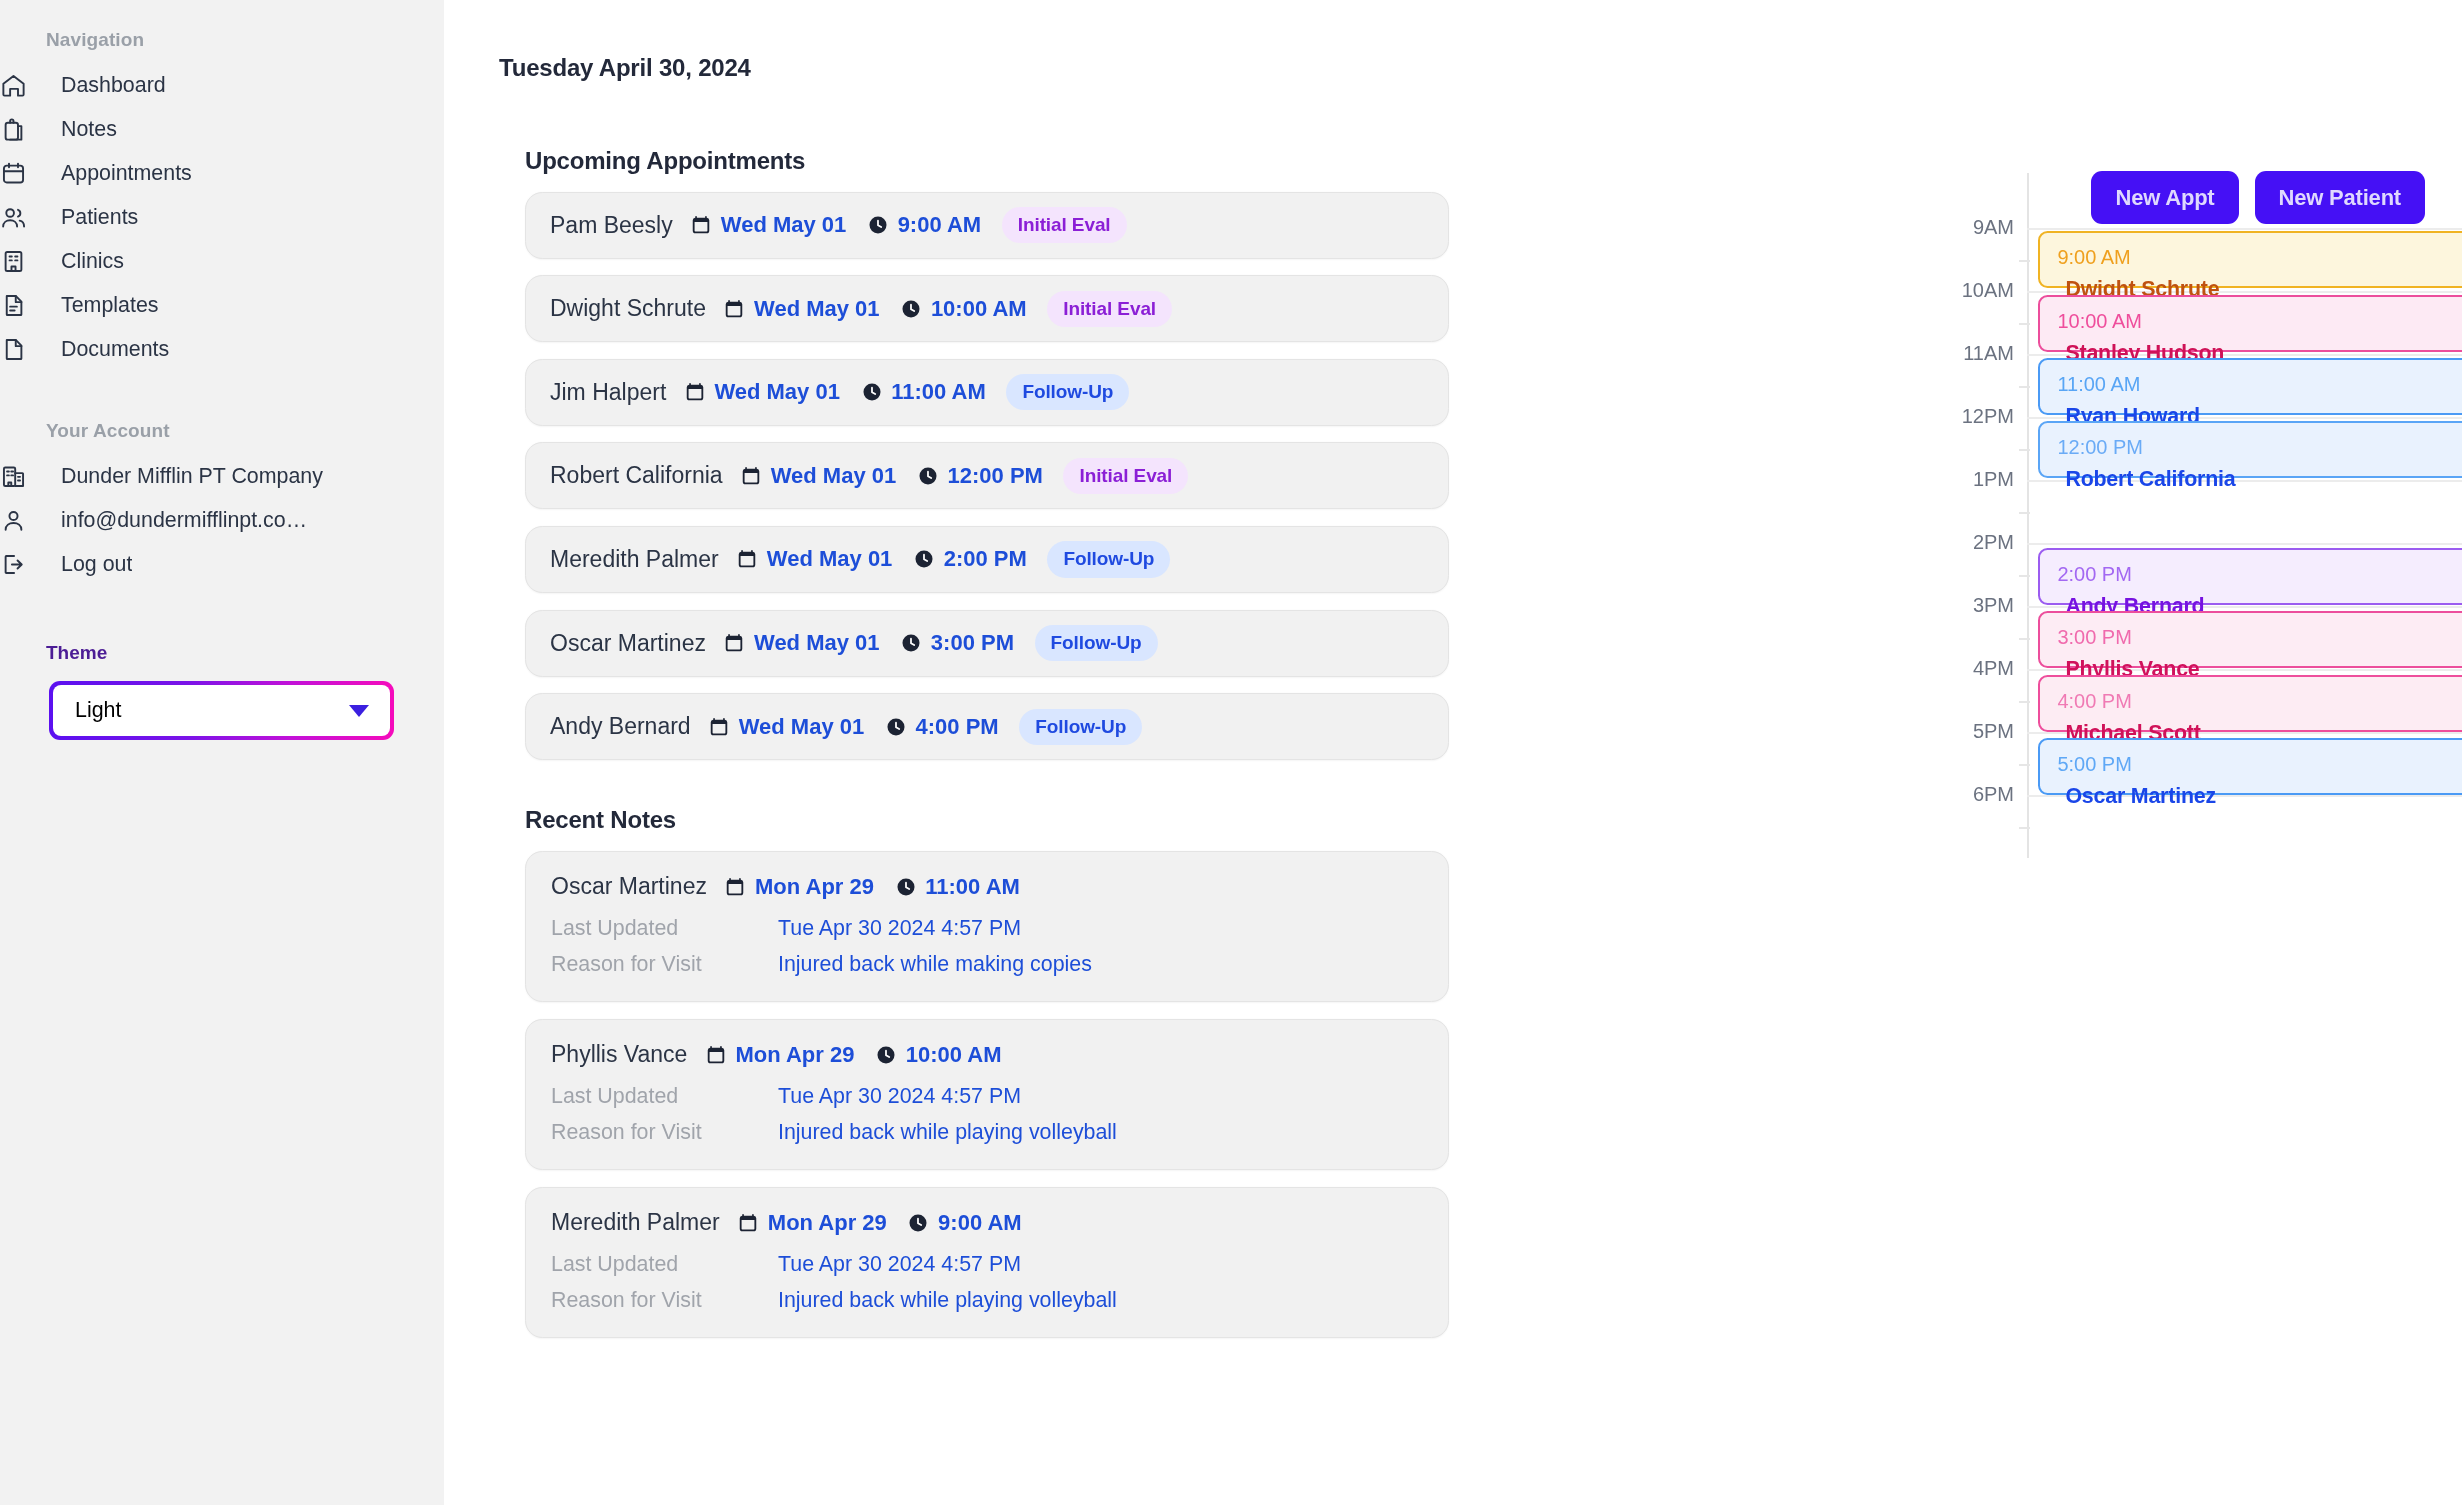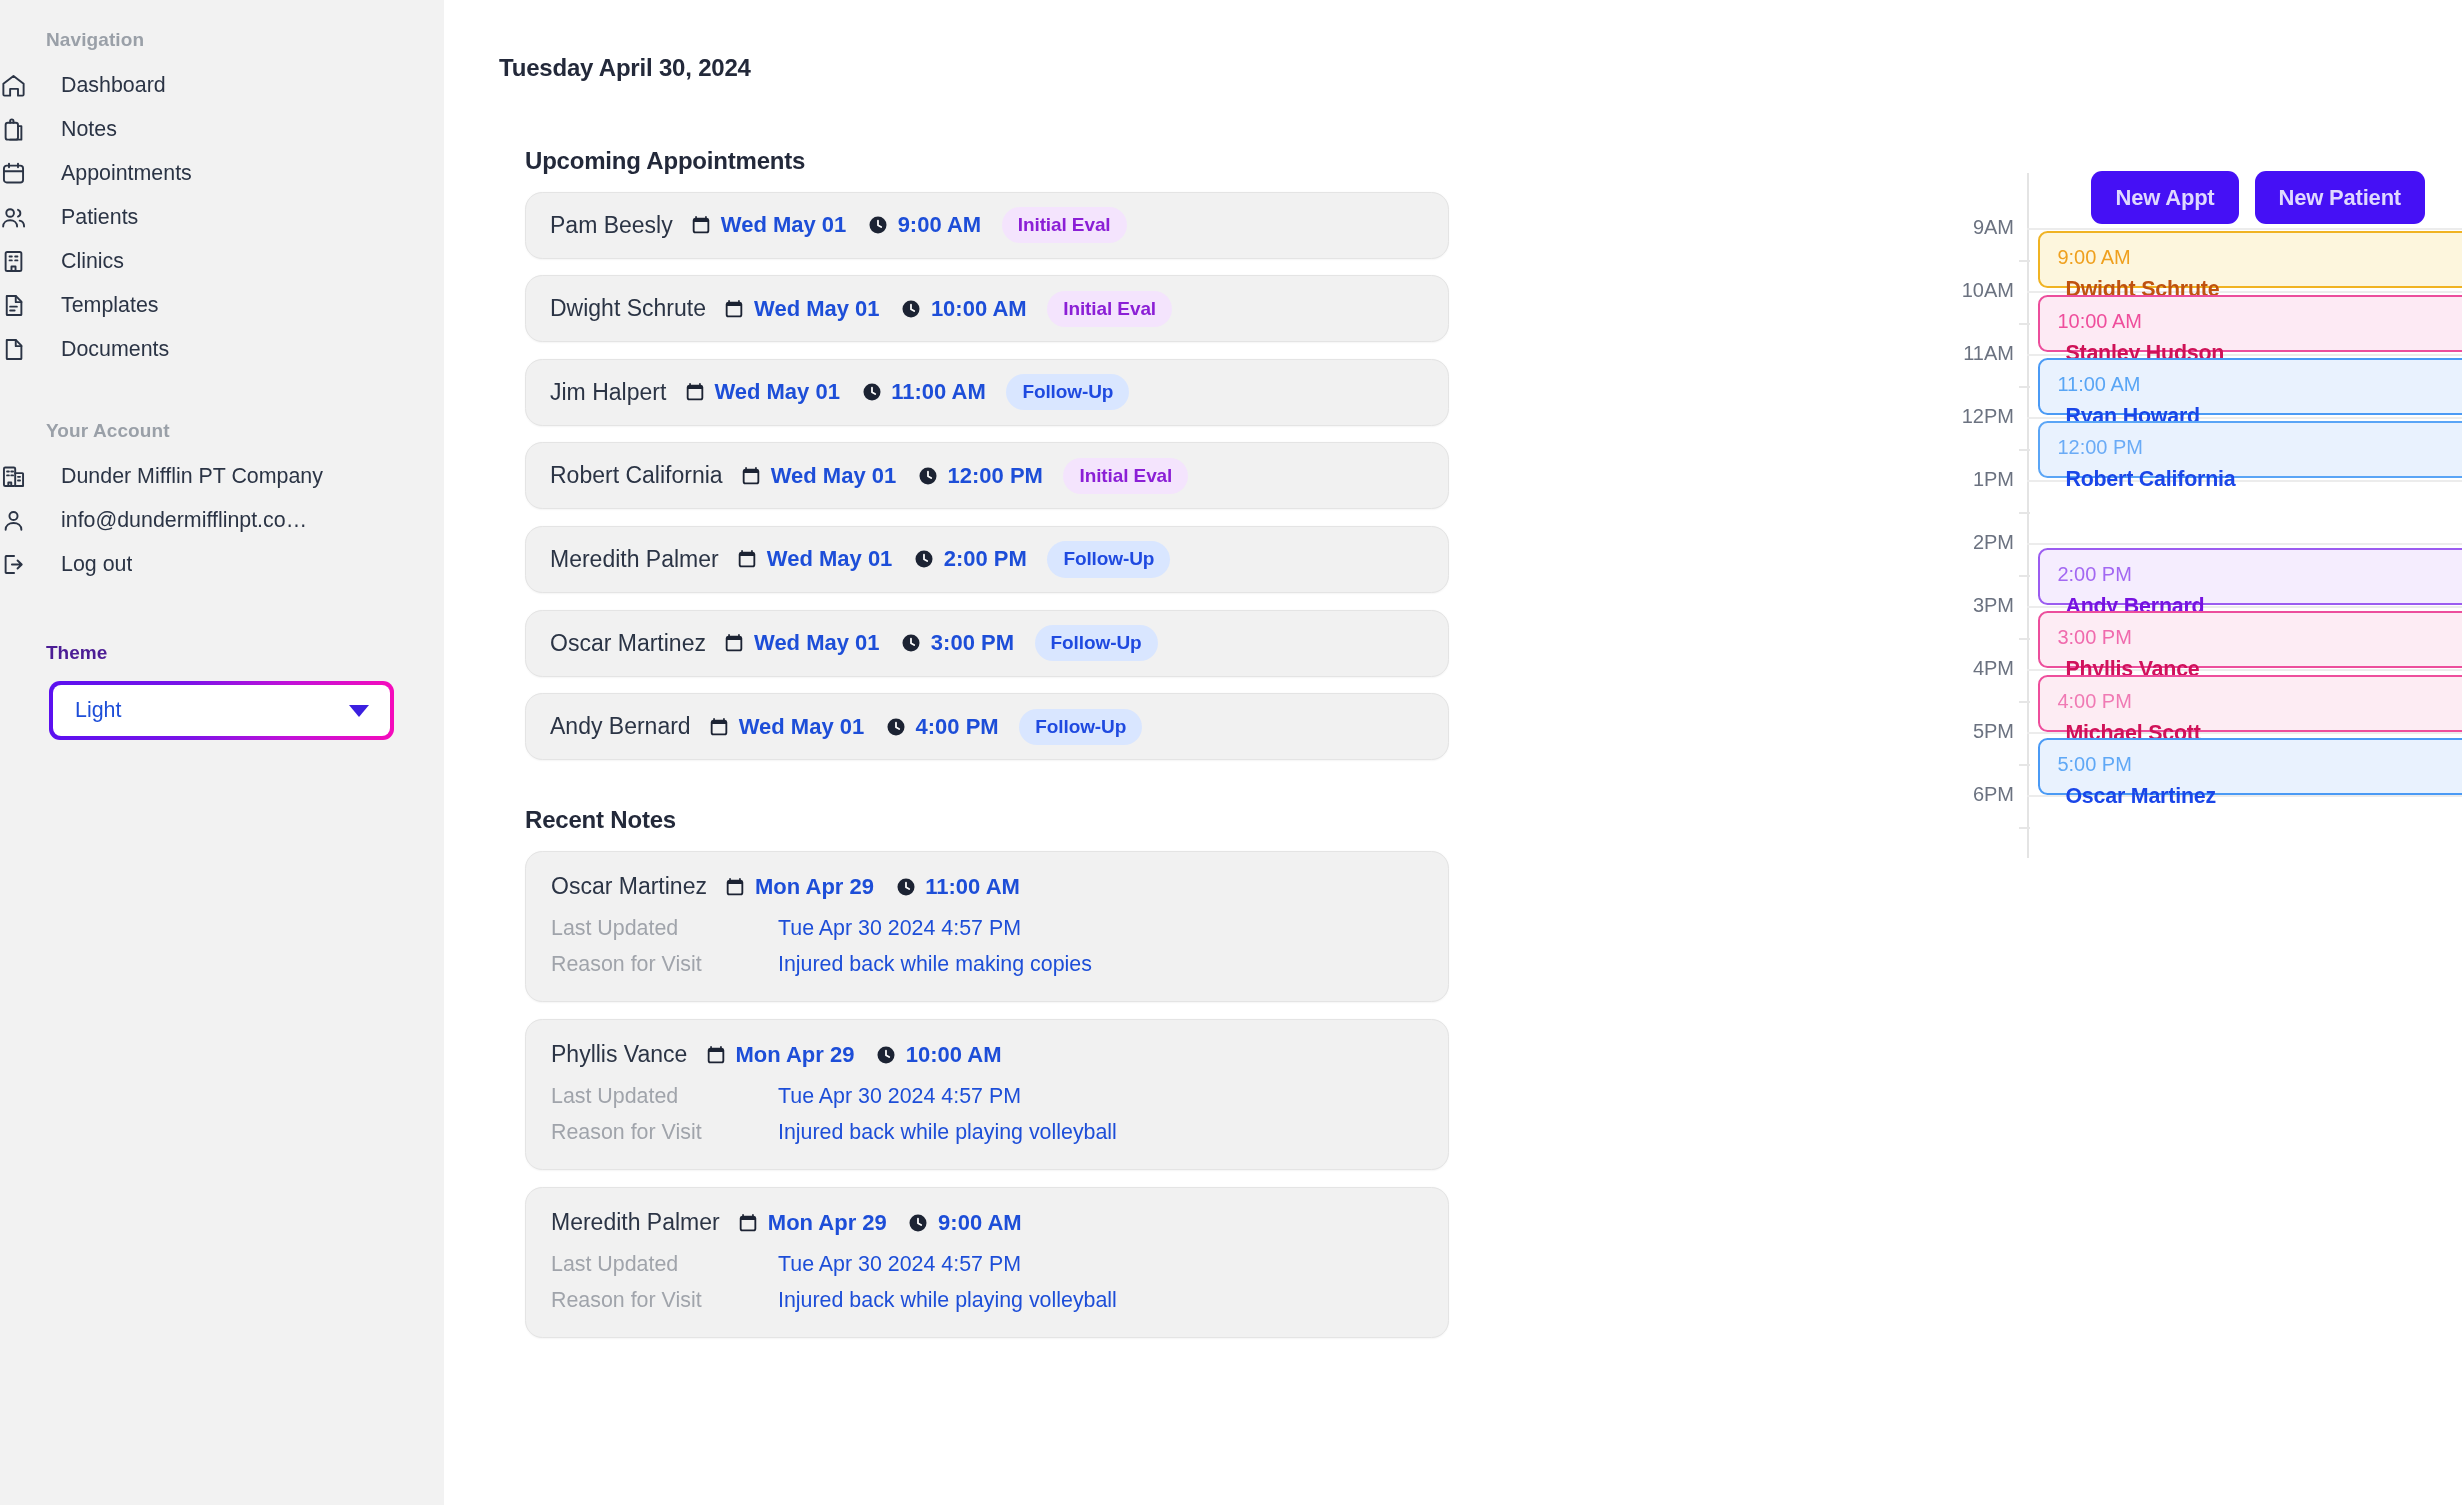--- a/index.html
+++ b/index.html
@@ -49,21 +49,21 @@
     margin: 17.4px 0 0 49px; width: 345px; height: 59px;
     border-radius: 11px; padding: 4px;
     background: linear-gradient(90deg, #5b10f0 0%, #7a13e8 40%, #c211d8 70%, #f50bbb 100%);
     display: flex;
   }
   .theme-select {
     flex: 1; background: #ffffff; border-radius: 8px;
     display: flex; align-items: center; justify-content: space-between;
     padding: 0 20.6px 0 22px;
   }
-  .theme-select .val { font-size: 21.4px; color: #1d4ed8; }
+  .theme-select .val { font-size: 21.4px; color: #000000; }
   .theme-caret {
     width: 0; height: 0;
     border-left: 10.3px solid transparent; border-right: 10.3px solid transparent;
     border-top: 12px solid #3b1fe0;
   }
 
   
   .main {
     flex: 1; position: relative; height: 1505px;
     background: #ffffff; overflow: hidden;

